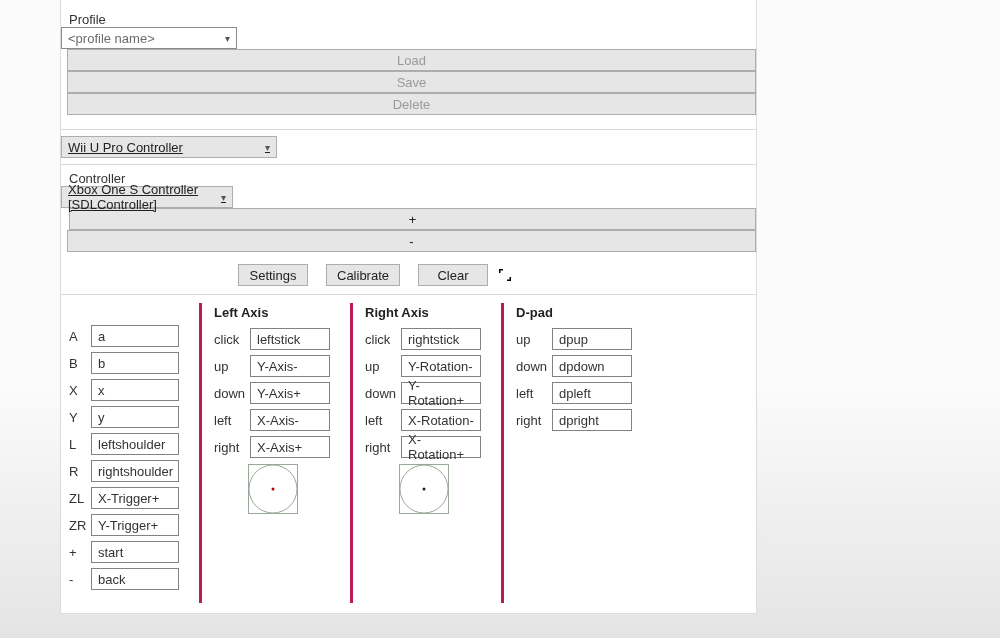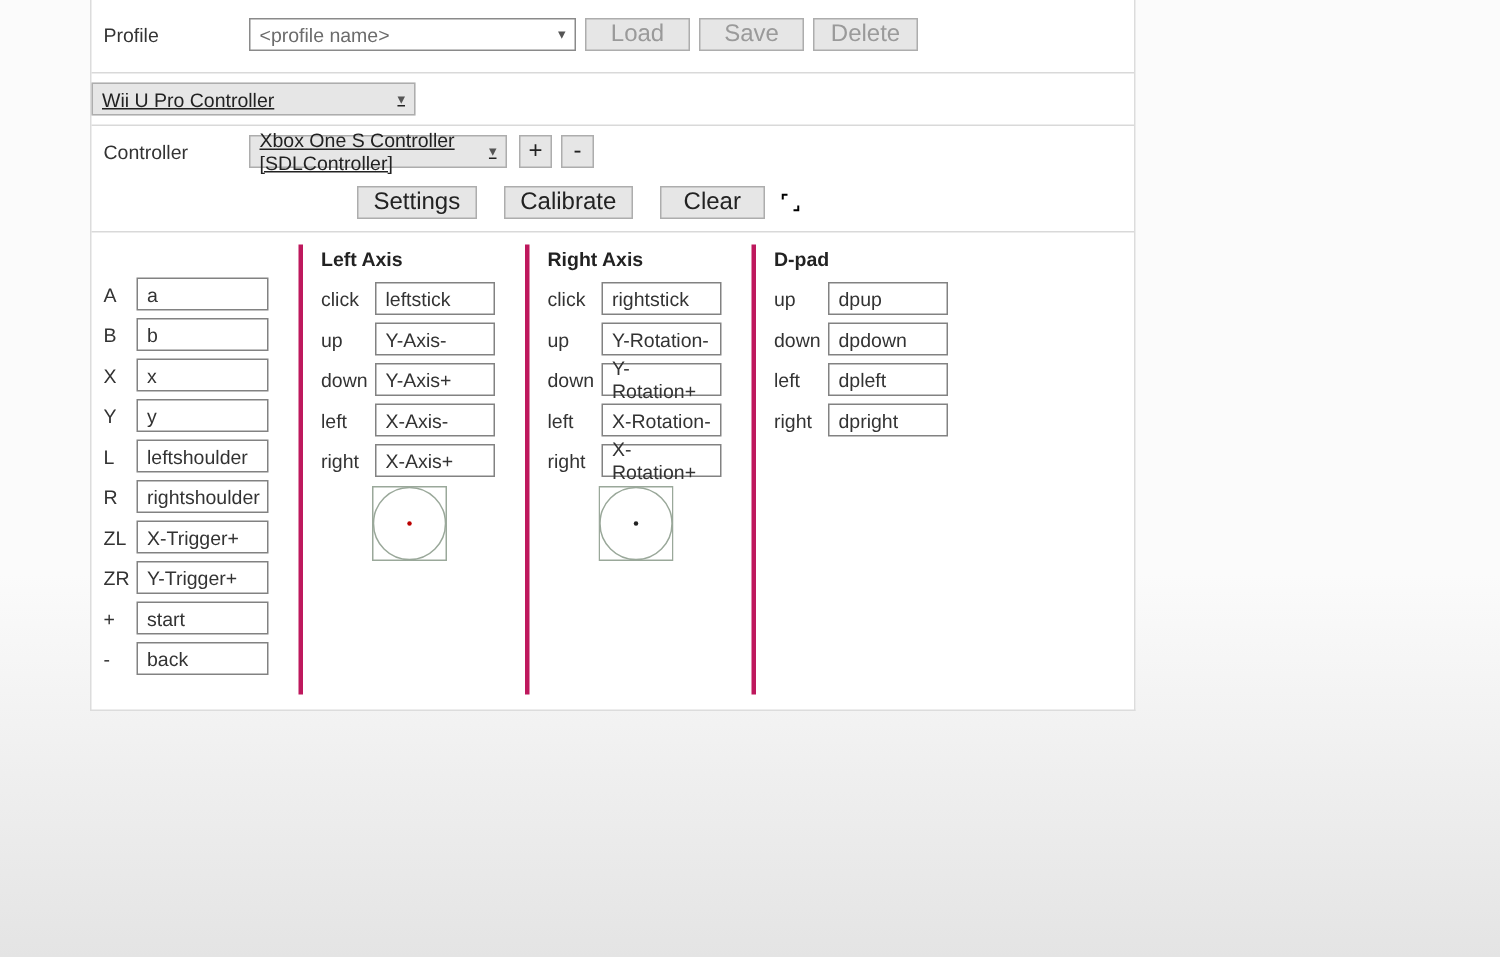--- a/index.html
+++ b/index.html
@@ -17,21 +17,21 @@
     left: 60px;
     top: 0;
     width: 697px;
     background: #ffffff;
     border: 1px solid #dcdcdc;
     border-top: none;
     padding-bottom: 10px;
   }
   .row {
     display: flex;
-    align-items: center;
+    flex-direction: column;
   }
   .label-col {
     padding-left: 8px;
     width: 105px;
     color: #333;
   }
   .profile-row {
     padding: 12px 0 14px 0;
   }
   .combo {
@@ -46,38 +46,38 @@
     position: relative;
     cursor: pointer;
     text-decoration: underline;
   }
   .combo .chev {
     margin-left: auto;
     font-size: 10px;
     color: #555;
   }
   .profile-combo {
-    width: 218px;
+    width: 176px;
     background: #fff;
     border: 1px solid #8a8a8a;
     display: flex;
     align-items: center;
     padding: 0 6px;
     height: 22px;
     color: #6c6c6c;
     font-size: 13px;
     cursor: pointer;
   }
   .profile-combo .chev { margin-left: auto; font-size: 10px; color: #555; }
   .btn {
     height: 22px;
     min-width: 70px;
     border: 1px solid #adadad;
     background: #e6e6e6;
-    font-size: 16px;
+    font-size: 13px;
     display: inline-flex;
     align-items: center;
     justify-content: center;
     padding: 0 10px;
     cursor: pointer;
     margin-left: 6px;
   }
   .btn.disabled {
     color: #9a9a9a;
     cursor: default;

